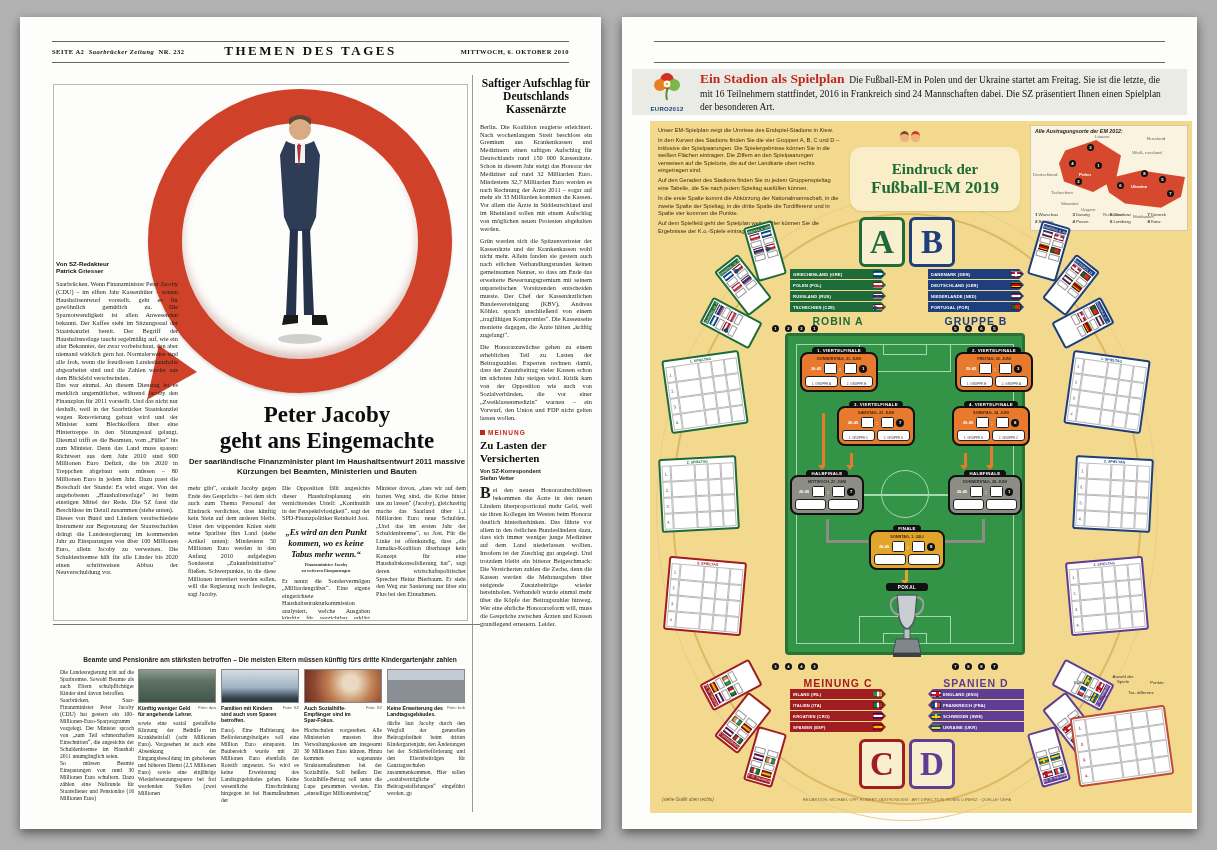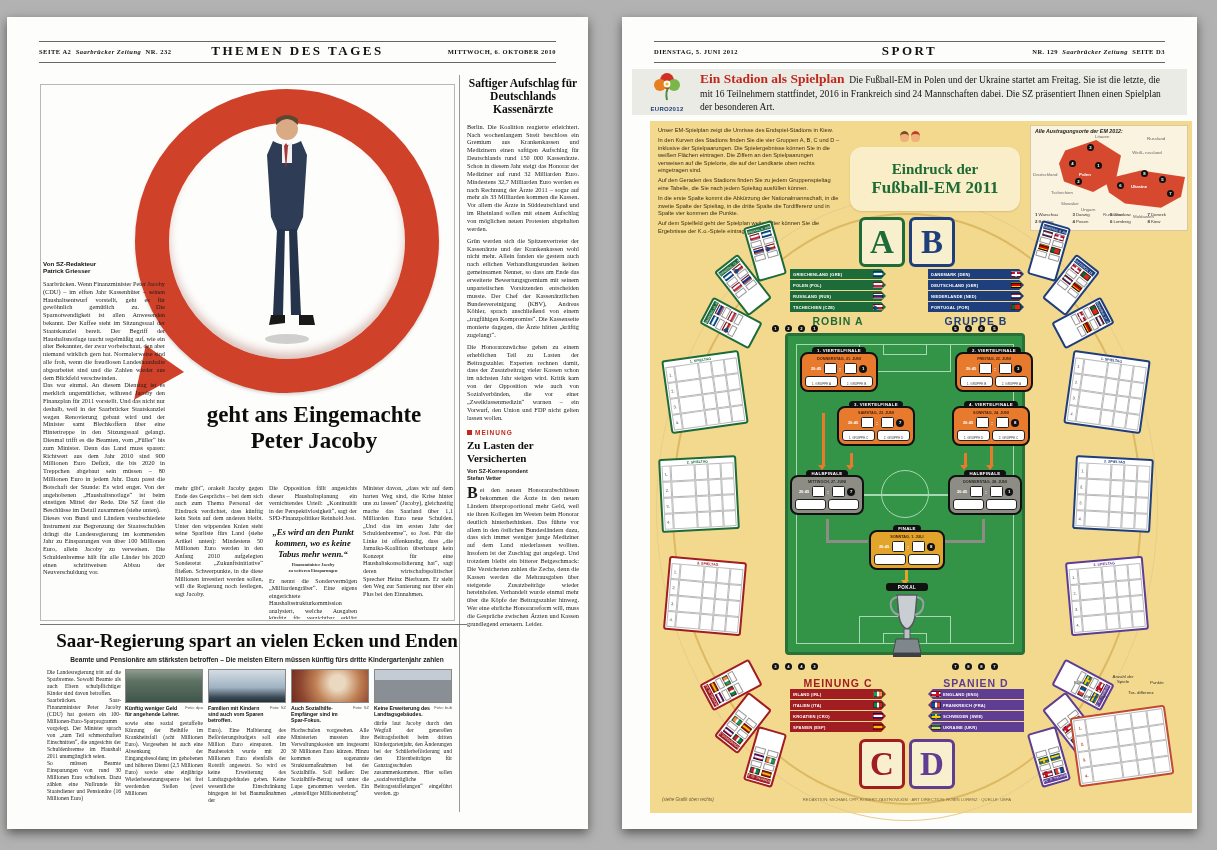--- a/index.html
+++ b/index.html
@@ -1,18 +1,18 @@
 <!DOCTYPE html>
 <html><head>
 <meta charset="utf-8">
 <style>
 *{margin:0;padding:0;box-sizing:border-box}
 body{width:1217px;height:850px;background:#b2b2b2;font-family:"Liberation Sans",sans-serif;position:relative;overflow:hidden}
 .page{position:absolute;top:17px;height:812px;background:#fdfdfb;box-shadow:0 4px 10px rgba(0,0,0,.5)}
-#lpage{left:7px;width:581px}
+#lpage{left:20px;width:581px}
 #rpage{left:622px;width:575px}
 .abs{position:absolute}
 .rule{position:absolute;left:32px;right:32px;height:1px;background:#666}
 .pg-head{position:absolute;top:28px;left:32px;right:32px;height:15px;font-family:"Liberation Serif",serif;color:#111}
 .ph-left{position:absolute;left:0;top:3px;font-size:6.5px;font-weight:bold;letter-spacing:.5px}
 .ph-center{position:absolute;left:0;right:0;text-align:center;font-size:13px;font-weight:bold;letter-spacing:2.5px;top:-2px}
 .ph-right{position:absolute;right:0;top:3px;font-size:6.5px;font-weight:bold;letter-spacing:.5px}
 .paper-name{font-style:italic}
 
 .main-box{position:absolute;left:33px;top:67px;width:415px;height:537px;border:1px solid #b8b8b4}
@@ -165,23 +165,24 @@
   </svg>
 
   <div class="intro-col">
     <div class="byline"><span>Von SZ-Redakteur</span><br><span>Patrick Griesser</span></div>
     <div class="body-txt">Saarbrücken. Wenn Finanzminister Peter Jacoby (CDU) – im elften Jahr Kassenhüter – seinen Haushaltsentwurf vorstellt, geht es für gewöhnlich gemütlich zu. Die Sparnotwendigkeit ist allen Anwesenden bekannt. Der Kaffee steht im Sitzungssaal der Staatskanzlei bereit. Der Begriff der Haushaltsnotlage taucht regelmäßig auf, wie ein alter Bekannter, der zwar vorbeischaut, den aber niemand wirklich gern hat. Normalerweise sind alle froh, wenn die freudlosen Landeshaushalte abgearbeitet sind und die Zahlen wieder aus dem Blickfeld verschwinden.
 Das war einmal. An diesem Dienstag ist es merklich ungemütlicher, während Jacoby den Finanzplan für 2011 vorstellt. Und das nicht nur deshalb, weil in der Saarbrücker Staatskanzlei wegen Renovierung gebaut wird und der Minister samt Blechkoffern über eine Hintertreppe in den Sitzungssaal gelangt. Diesmal trifft es die Beamten, vom „Füller“ bis zum Minister. Denn das Land muss sparen: Richtwert aus dem Jahr 2010 sind 900 Millionen Euro Defizit, die bis 2020 in Treppchen abgebaut sein müssen – 80 Millionen Euro in jedem Jahr. Dazu passt die Botschaft der Stunde: Es wird enger. Von der angehobenen „Haushaltsnotlage“ ist beim einstigen Mittel der Rede. Die SZ fasst die Beschlüsse im Detail zusammen (siehe unten).
 Dieses von Bund und Ländern verabschiedete Instrument zur Begrenzung der Staatsschulden drängt die Landesregierung im kommenden Jahr zu Einsparungen von über 100 Millionen Euro, allein Jacoby zu verweisen. Die Schuldenbremse hält für alle Länder bis 2020 einen schrittweisen Abbau der Neuverschuldung vor.</div>
   </div>
 
   <div class="headline">
+    <div>Peter Jacoby</div>
     <div>geht ans Eingemachte</div>
-    <div>Peter Jacoby</div>
-  </div>
+  </div>
+  <div class="subhead">Der saarländische Finanzminister plant im Haushaltsentwurf 2011 massive Kürzungen bei Beamten, Ministerien und Bauten</div>
   <div class="colrow">
     <div class="col" style="left:168px;width:88px">mehr gibt“, orakelt Jacoby gegen Ende des Gesprächs – bei dem sich auch zum Thema Personal der Eindruck verdichtet, dass künftig kein Stein auf dem anderen bleibt. Unter den wippenden Knien steht seine Sparliste fürs Land (siehe Artikel unten): Mindestens 50 Millionen Euro werden in den Anfang 2010 aufgelegten Sonderetat „Zukunftsinitiative“ fließen. Schwerpunkte, in die diese Millionen investiert werden sollen, will die Regierung noch festlegen, sagt Jacoby.</div>
     <div class="col" style="left:262px;width:88px">
       <span>Die Opposition fällt angesichts dieser Haushaltsplanung ein vernichtendes Urteil: „Kontinuität in der Perspektivlosigkeit“, sagt der SPD-Finanzpolitiker Reinhold Jost.</span>
       <div class="quote">„Es wird an den Punkt kommen, wo es keine Tabus mehr wenn.“</div>
       <div class="quote-attr"><span>Finanzminister Jacoby</span><br><span>zu weiteren Einsparungen</span></div>
       <span>Er nennt die Sondervermögen „Milliardengräber“. Eine eigens eingerichtete Haushaltsstrukturkommission analysiert, welche Ausgaben künftig für verzichtbar erklärt werden könnten. Konflikte sind da programmiert.</span>
     </div>
     <div class="col" style="left:356px;width:90px">Minister davon, „dass wir auf dem harten Weg sind, die Krise hinter uns zu lassen“ (Jacoby), gleichzeitig mache das Saarland über 1,1 Milliarden Euro neue Schulden. „Und das im ersten Jahr der Schuldenbremse“, so Jost. Für die Linke ist offenkundig, dass „die Jamaika-Koalition überhaupt kein Konzept für eine Haushaltskonsolidierung hat“, sagt deren wirtschaftspolitischer Sprecher Heinz Bierbaum. Er sieht den Weg zur Sanierung nur über ein Plus bei den Einnahmen.</div>
   </div>
@@ -192,21 +193,20 @@
     <p class="sb-p">Berlin. Die Koalition reagierte erleichtert. Nach wochenlangem Streit beschloss ein Gremium aus Krankenkassen und Medizinern einen saftigen Aufschlag für Deutschlands rund 150 000 Kassenärzte. Schon in diesem Jahr steigt das Honorar der Mediziner auf rund 32 Milliarden Euro. Mindestens 32,7 Milliarden Euro werden es nach Rechnung der Ärzte 2011 – sogar auf mehr als 33 Milliarden kommen die Kassen. Vor allem die Ärzte in Süddeutschland und im Rheinland sollen mit einem Aufschlag von möglichen neuen Protesten abgehalten werden.</p>
     <p class="sb-p">Grün werden sich die Spitzenvertreter der Kassenärzte und der Krankenkassen wohl nicht mehr. Allein fanden sie gestern auch nach etlichen Verhandlungsrunden keinen gemeinsamen Nenner, so dass am Ende das erweiterte Bewertungsgremium mit seinem unparteiischen Vorsitzenden entscheiden musste. Der Chef der Kassenärztlichen Bundesvereinigung (KBV), Andreas Köhler, sprach anschließend von einem „tragfähigen Kompromiss“. Die Kassenseite monierte dagegen, die Ärzte hätten „kräftig zugelangt“.</p>
     <p class="sb-p">Die Honorarzuwächse gehen zu einem erheblichen Teil zu Lasten der Beitragszahler. Experten rechnen damit, dass der Zusatzbeitrag vieler Kassen schon im nächsten Jahr steigen wird. Kritik kam von der Opposition wie auch von Sozialverbänden, die vor einer „Zweiklassenmedizin“ warnen – ein Vorwurf, den Union und FDP nicht gelten lassen wollen.</p>
     <div class="op-tag">MEINUNG</div>
     <div class="op-title">Zu Lasten der Versicherten</div>
     <div class="op-byline"><span>Von SZ-Korrespondent</span><br><span>Stefan Vetter</span></div>
     <div class="op-body">Bei den neuen Honorarabschlüssen bekommen die Ärzte in den neuen Ländern überproportional mehr Geld, weil sie ihren Kollegen im Westen beim Honorar deutlich hinterherhinken. Das führte vor allem in den östlichen Bundesländern dazu, dass sich immer weniger junge Mediziner auf dem Land niederlassen wollten. Insofern ist der Zuschlag gut angelegt. Und trotzdem bleibt ein bitterer Beigeschmack: Die Versicherten zahlen die Zeche, denn die Kassen werden die Mehrausgaben über steigende Zusatzbeiträge wieder hereinholen. Verhandelt wurde einmal mehr über die Köpfe der Beitragszahler hinweg. Wer eine ehrliche Honorarreform will, muss die Gespräche zwischen Ärzten und Kassen grundlegend erneuern. Leider.</div>
   </div>
 
   <div class="bot-rule"></div>
-  <div class="bot-headline">Saar-Regierung spart an vielen Ecken und Enden</div>
   <div class="bot-subhead">Beamte und Pensionäre am stärksten betroffen – Die meisten Eltern müssen künftig fürs dritte Kindergartenjahr zahlen</div>
   <div class="lead-col">Die Landesregierung tritt auf die Sparbremse. Sowohl Beamte als auch Eltern schulpflichtiger Kinder sind davon betroffen.
 Saarbrücken. Saar-Finanzminister Peter Jacoby (CDU) hat gestern ein 100-Millionen-Euro-Sparprogramm vorgelegt. Der Minister sprach von „zum Teil schmerzhaften Einschnitten“, die angesichts der Schuldenbremse im Haushalt 2011 unumgänglich seien.
 So müssen Beamte Einsparungen von rund 30 Millionen Euro schultern. Dazu zählen eine Nullrunde für Staatsdiener und Pensionäre (16 Millionen Euro)</div>
 
   <div class="fig-col" style="left:118px">
     <div class="photo ph1"></div>
     <div class="caption">
           <span class="cap-t">Künftig weniger Geld für angehende Lehrer.</span>
           <span class="cap-c">Foto: dpa</span>
@@ -234,25 +234,20 @@
     <div class="caption">
           <span class="cap-t">Keine Erweiterung des Landtagsgebäudes.</span>
           <span class="cap-c">Foto: bub</span>
         </div>
     <div class="fig-txt">dürfte laut Jacoby durch den Wegfall der generellen Beitragsfreiheit beim dritten Kindergartenjahr, den Änderungen bei der Schülerbeförderung und den Elternbeiträgen für Ganztagsschulen zusammenkommen. Hier sollen „sozialverträgliche Beitragsstaffelungen“ eingeführt werden. gp</div>
   </div>
 </div>
 
 <div class="page" id="rpage">
   <div class="rule" style="top:24px"></div>
-  <div class="pg-head">
-    <span class="ph-left">DIENSTAG, 5. JUNI 2012</span>
-    <span class="ph-center">SPORT</span>
-    <span class="ph-right"><span>NR. 129</span> &nbsp;<span class="paper-name">Saarbrücker Zeitung</span>&nbsp; <span>SEITE D3</span></span>
-  </div>
   <div class="rule" style="top:45px"></div>
 
   <div class="banner">
     <div class="euro-logo">
       <svg width="34" height="30" viewBox="0 0 34 30">
         <path d="M17 28 q-2 -8 2 -14" stroke="#4a8f3c" stroke-width="2" fill="none"></path>
         <ellipse cx="17" cy="9" rx="7" ry="8" fill="#d03022"></ellipse>
         <ellipse cx="10" cy="13" rx="6" ry="6" fill="#e67e22"></ellipse>
         <ellipse cx="24" cy="13" rx="6" ry="6" fill="#7ab648"></ellipse>
         <circle cx="17" cy="12" r="3.4" fill="#fff"></circle>
@@ -274,21 +269,21 @@
     <p>In die erste Spalte kommt die Abkürzung der Nationalmannschaft, in die zweite Spalte der Spieltag, in die dritte Spalte die Tordifferenz und in Spalte vier kommen die Punkte.</p>
     <p>Auf dem Spielfeld geht der Spielplan weiter. Hier können Sie die Ergebnisse der K.o.-Spiele eintragen.</p>
   </div>
 
   <div class="fans">
         <div class="fan-head"></div>
         <div class="fan-head" style="border-top-color:#c23b2a"></div>
       </div>
   <div class="title-panel">
     <div class="tp1">Eindruck der</div>
-    <div class="tp2">Fußball-EM 2011</div>
+    <div class="tp2">Fußball-EM 2019</div>
   </div>
 
   <div class="map">
     <div class="map-label">Alle Austragungsorte der EM 2012:</div>
     <div class="m-shape" style="left:28px;top:14px;width:62px;height:52px;clip-path:polygon(10% 20%,60% 0,100% 30%,92% 75%,55% 100%,8% 80%,0 45%)"></div>
     <div class="m-shape" style="left:74px;top:40px;width:80px;height:44px;clip-path:polygon(0 30%,45% 10%,100% 25%,95% 70%,70% 95%,25% 85%,5% 60%)"></div>
     <span class="m-name" style="left:64px;top:8px">Litauen</span>
     <span class="m-name" style="left:116px;top:10px">Russland</span>
     <span class="m-name" style="left:96px;top:24px;width:40px;text-align:center">Weiß- russland</span>
     <span class="m-name" style="left:2px;top:46px">Deutschland</span>

